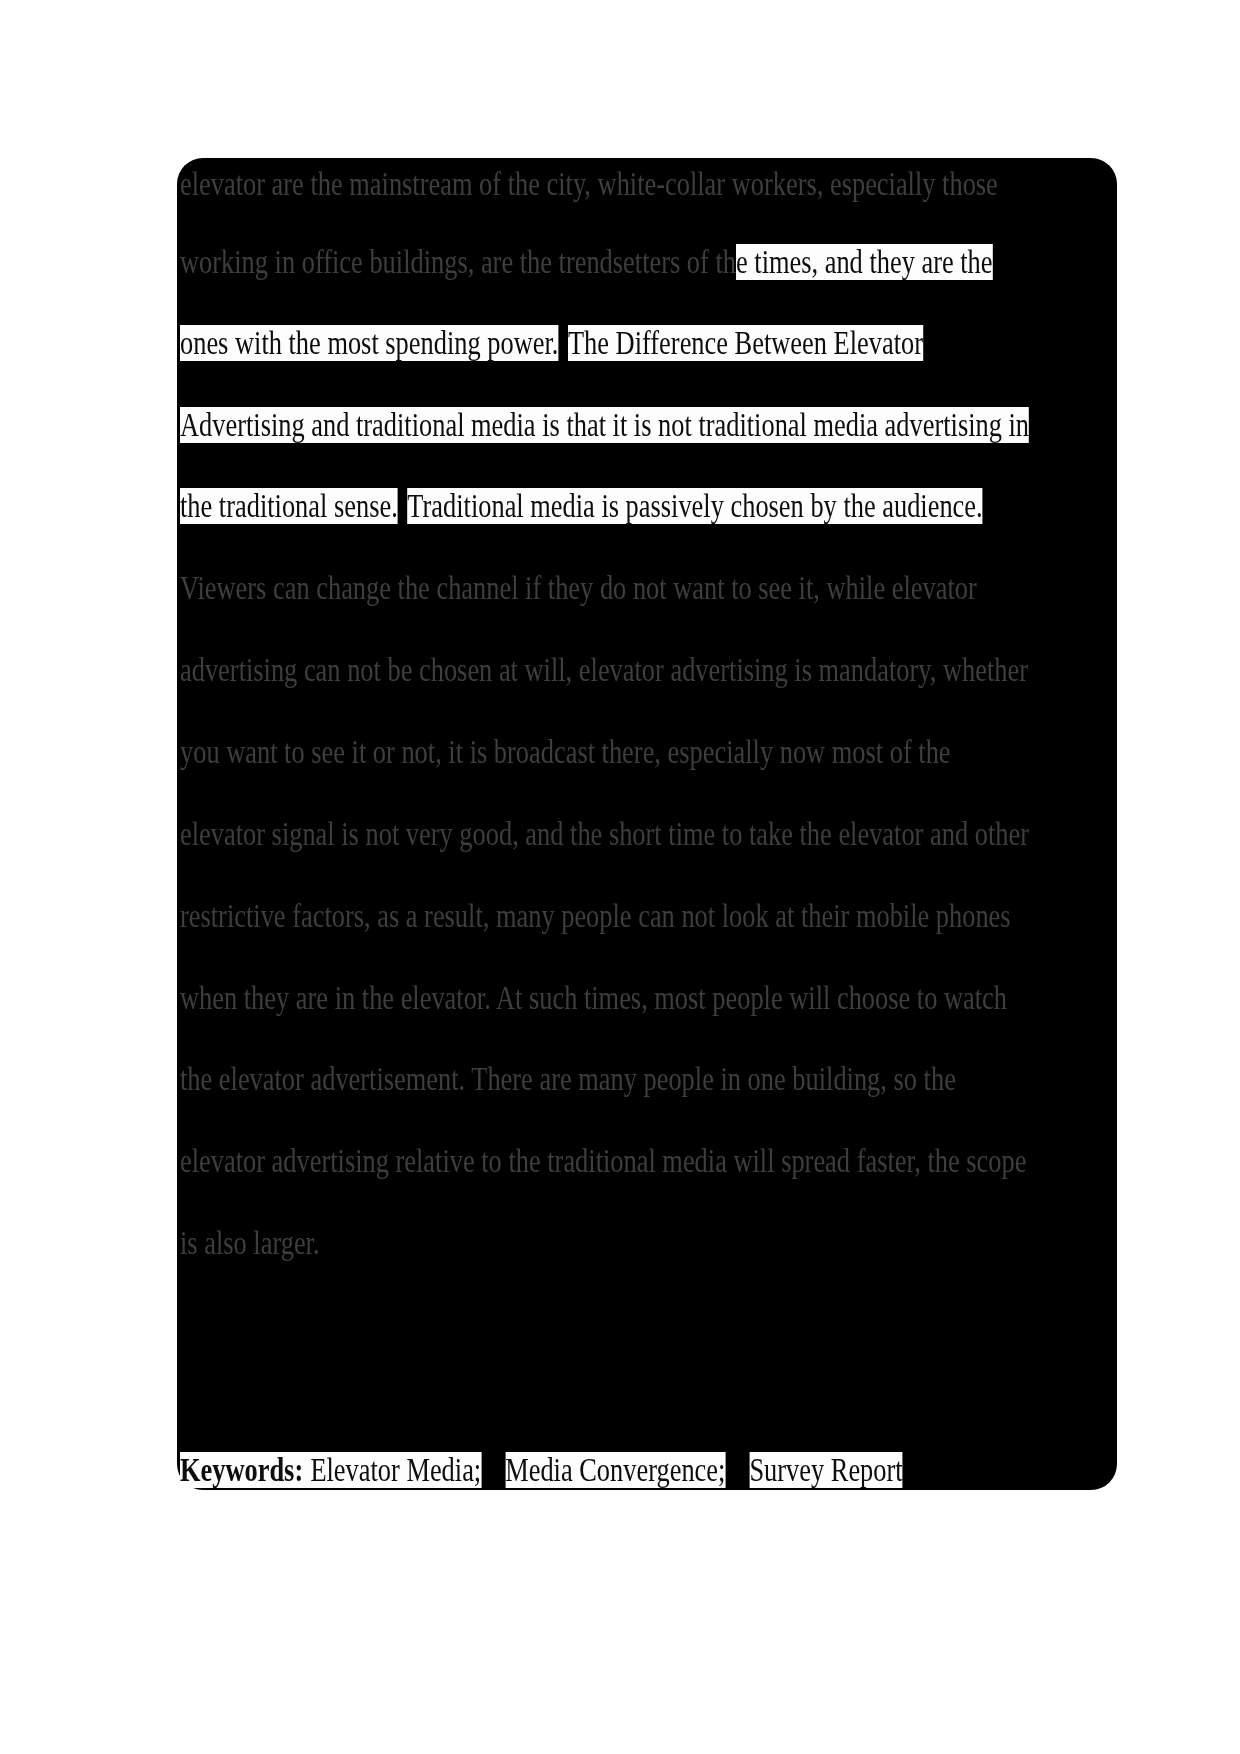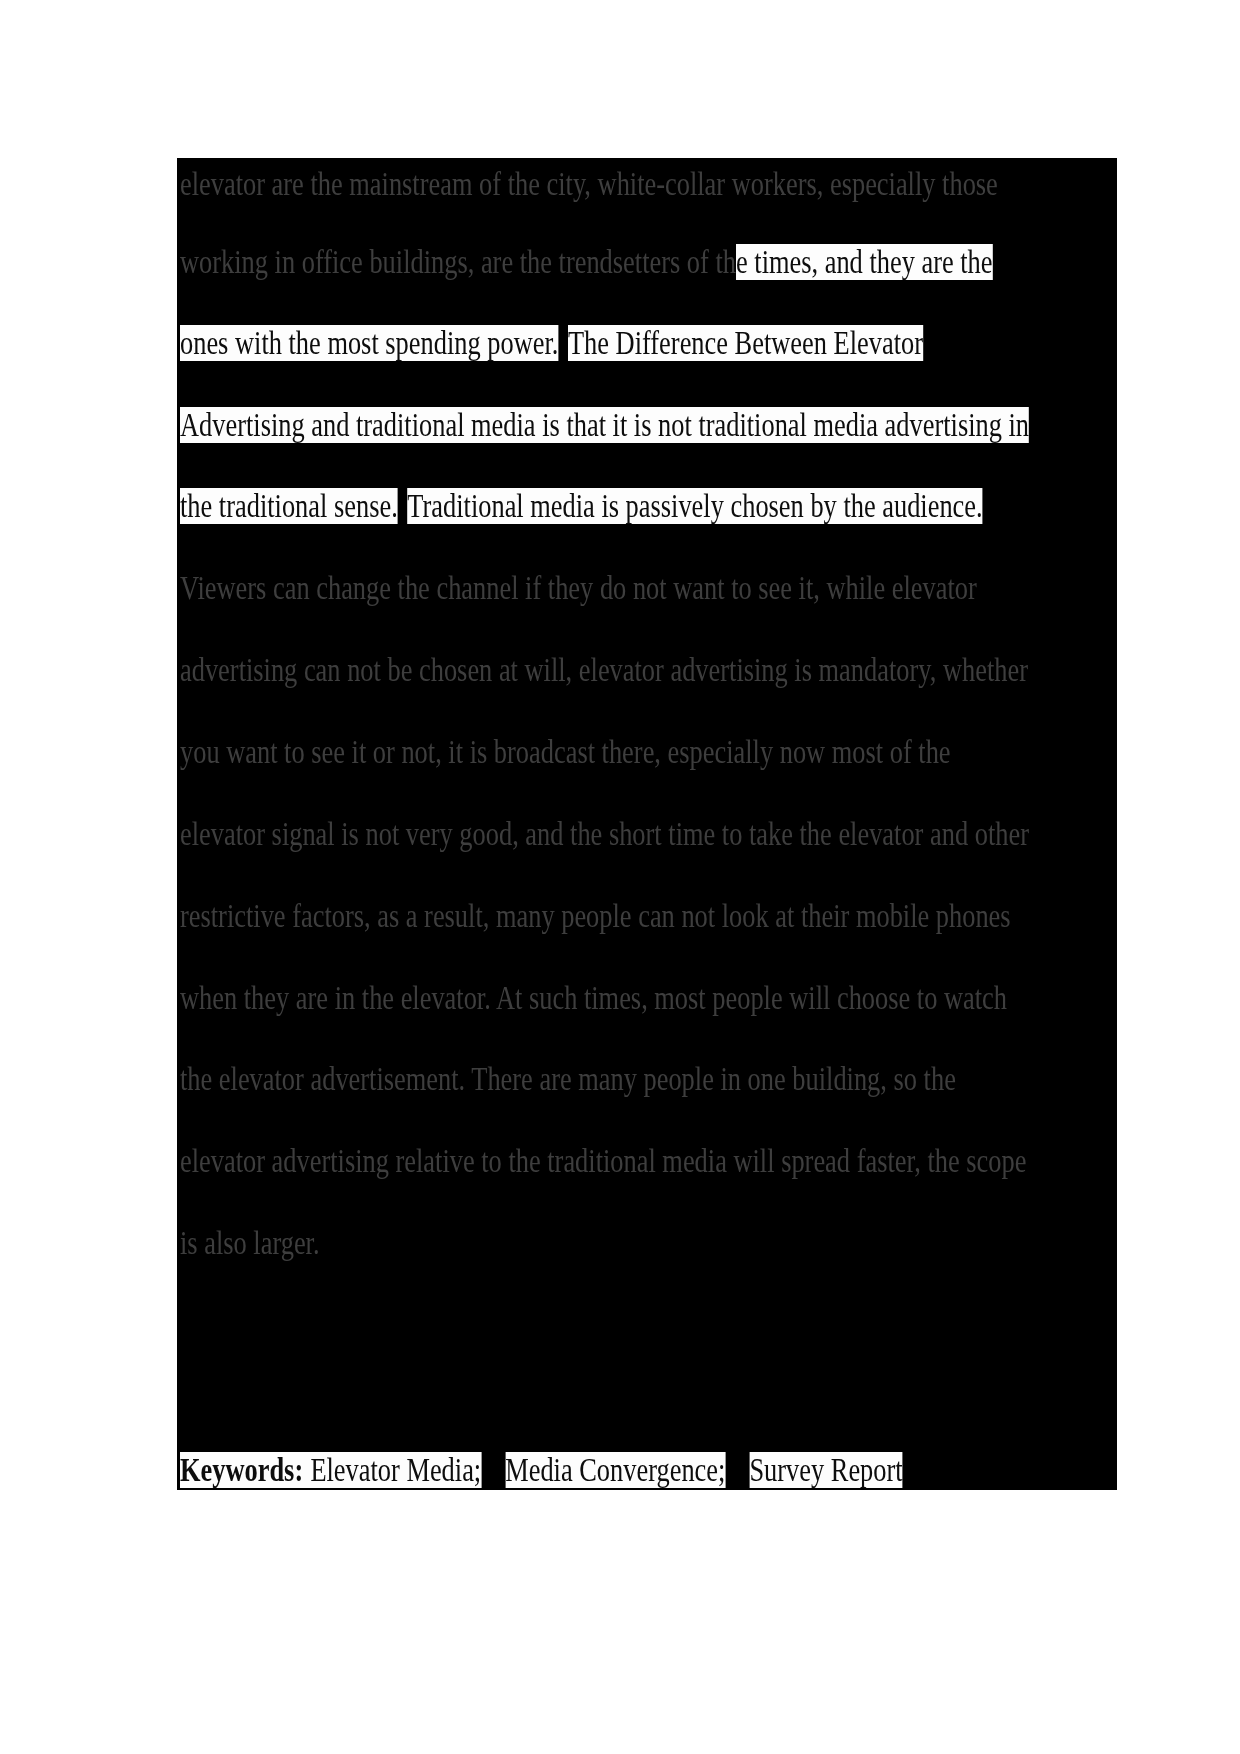--- a/index.html
+++ b/index.html
@@ -11,20 +11,21 @@
     overflow: hidden;
     font-family: "Liberation Serif", "DejaVu Serif", serif;
   }
   .black-box {
     position: absolute;
     left: 177px;
     top: 158px;
     width: 940px;
     height: 1332px;
     background: #000000;
+    border-radius: 26px;
   }
   .line {
     position: absolute;
     left: 3px;
     white-space: nowrap;
     font-size: 33px;
     line-height: 37px;
     height: 37px;
     transform: scaleX(0.8);
     transform-origin: 0 0;

